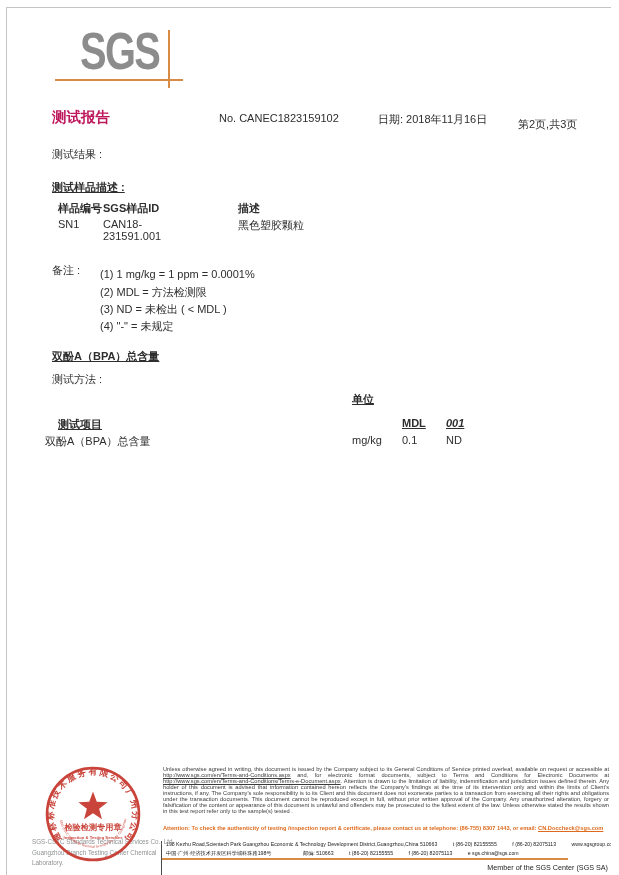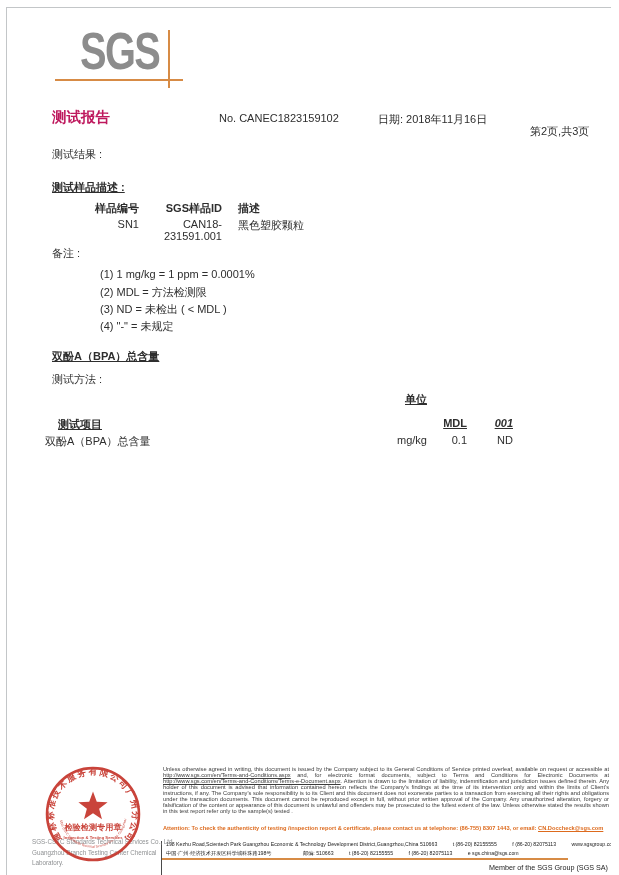--- a/index.html
+++ b/index.html
@@ -13,21 +13,21 @@
             color:#8c8c8c;letter-spacing:-2px;transform:scaleX(0.78);transform-origin:left top;}
   .logo-vline{left:168px;top:30px;width:2px;height:58px;background:#d78b45;}
   .logo-hline{left:55px;top:79px;width:128px;height:2px;background:#d78b45;}
   .doc-title{left:52px;top:108px;font-size:14.5px;font-weight:bold;color:#be185d;}
   .meta{font-size:11px;color:#2e2e2e;}
   
   .body-txt{font-size:11px;color:#2e2e2e;}
   .bold{font-weight:bold;}
   .ul{text-decoration:underline;}
   .it{font-style:italic;}
-  .cell{position:absolute;text-align:right;margin-left:29px;}
+  .cell{position:absolute;text-align:left;}
   .method-par{left:100px;top:372px;width:488px;font-size:11px;line-height:19.5px;color:#2e2e2e;}
   
   .legal{left:163px;top:766px;width:446px;font-size:5.7px;line-height:6.05px;
          text-align:justify;color:#3c3c3c;}
   .attention{left:163px;top:825px;width:446px;font-size:5.7px;line-height:6.5px;
              font-weight:bold;color:#dd6a1d;}
   .addr{left:166px;font-size:5.2px;color:#222;white-space:nowrap;}
   .addr .gap{display:inline-block;width:14px;}
   .addr .bgap{display:inline-block;width:30px;}
   .vrule{left:161px;top:841px;width:1px;height:34px;background:#4a4a4a;}
@@ -43,34 +43,34 @@
 <div class="page">
   <div class="page-frame"></div>
 
   <div class="abs sgs-logo">SGS</div>
   <div class="abs logo-vline"></div>
   <div class="abs logo-hline"></div>
 
   <div class="abs doc-title">测试报告</div>
   <div class="abs meta" style="left:219px;top:112px;">No. CANEC1823159102</div>
   <div class="abs meta" style="left:378px;top:112px;">日期: 2018年11月16日</div>
-  <div class="abs meta" style="left:518px;top:124px;margin-left:12px;">第2页,共3页</div>
+  <div class="abs meta" style="left:518px;top:117px;">第2页,共3页</div>
 
   <div class="abs body-txt" style="left:52px;top:147px;">测试结果 :</div>
 
   <div class="abs body-txt bold ul" style="left:52px;top:180px;">测试样品描述 :</div>
 
   <div class="cell body-txt bold" style="left:58px;top:201px;width:52px;">样品编号</div>
   <div class="cell body-txt bold" style="left:103px;top:201px;width:90px;">SGS样品ID</div>
   <div class="abs body-txt bold" style="left:238px;top:201px;">描述</div>
   <div class="cell body-txt" style="left:58px;top:218px;width:52px;">SN1</div>
   <div class="cell body-txt" style="left:103px;top:218px;width:90px;">CAN18-231591.001</div>
   <div class="abs body-txt" style="left:238px;top:218px;">黑色塑胶颗粒</div>
 
-  <div class="abs body-txt" style="left:52px;top:246px;">备注 :</div>
+  <div class="abs body-txt" style="left:52px;top:263px;">备注 :</div>
   <div class="abs body-txt" style="left:100px;top:268px;">(1) 1 mg/kg = 1 ppm = 0.0001%</div>
   <div class="abs body-txt" style="left:100px;top:285px;">(2) MDL = 方法检测限</div>
   <div class="abs body-txt" style="left:100px;top:302px;">(3) ND = 未检出 ( &lt; MDL )</div>
   <div class="abs body-txt" style="left:100px;top:319px;">(4) "-" = 未规定</div>
 
   <div class="abs body-txt bold ul" style="left:52px;top:349px;">双酚A（BPA）总含量</div>
   <div class="abs body-txt" style="left:52px;top:372px;">测试方法 :</div>
 
   <div class="abs body-txt bold ul" style="left:58px;top:417px;">测试项目</div>
   <div class="cell body-txt bold ul" style="left:352px;top:392px;width:46px;">单位</div>
@@ -98,21 +98,21 @@
   <div class="abs addr" style="top:850px;">
     <span>中国·广州·经济技术开发区科学城科珠路198号</span><span class="bgap"></span>
     <span>邮编: 510663</span><span class="gap"></span>
     <span>t (86-20) 82155555</span><span class="gap"></span>
     <span>f (86-20) 82075113</span><span class="gap"></span>
     <span>e  sgs.china@sgs.com</span>
   </div>
 
   <div class="abs vrule"></div>
   <div class="abs foot-hline"></div>
-  <div class="abs member">Member of the SGS Group (SGS SA)</div>
+  <div class="abs member">Member of the SGS Center (SGS SA)</div>
 
   <div class="abs company-lines">
     <div>SGS-CSTC Standards Technical Services Co., Ltd.</div>
     <div>Guangzhou Branch Testing Center Chemical Laboratory.</div>
   </div>
 
   <svg class="abs stamp" viewBox="0 0 96 96">
     <circle cx="48" cy="48" r="45" fill="none" stroke="#c5352b" stroke-width="2.6"></circle>
     <path id="arcTop" d="M 20.3 75.7 A 39 39 0 1 1 75.7 75.7" fill="none"></path>
     <path id="arcBot" d="M 15 48 A 33 33 0 0 0 81 48" fill="none"></path>

